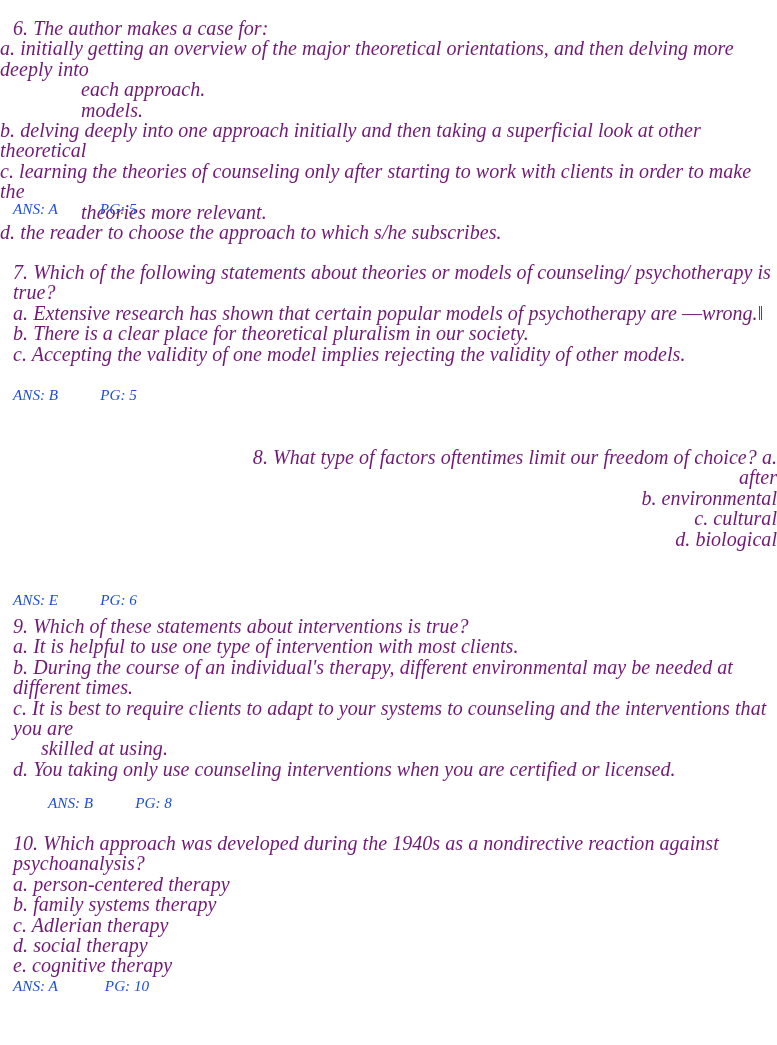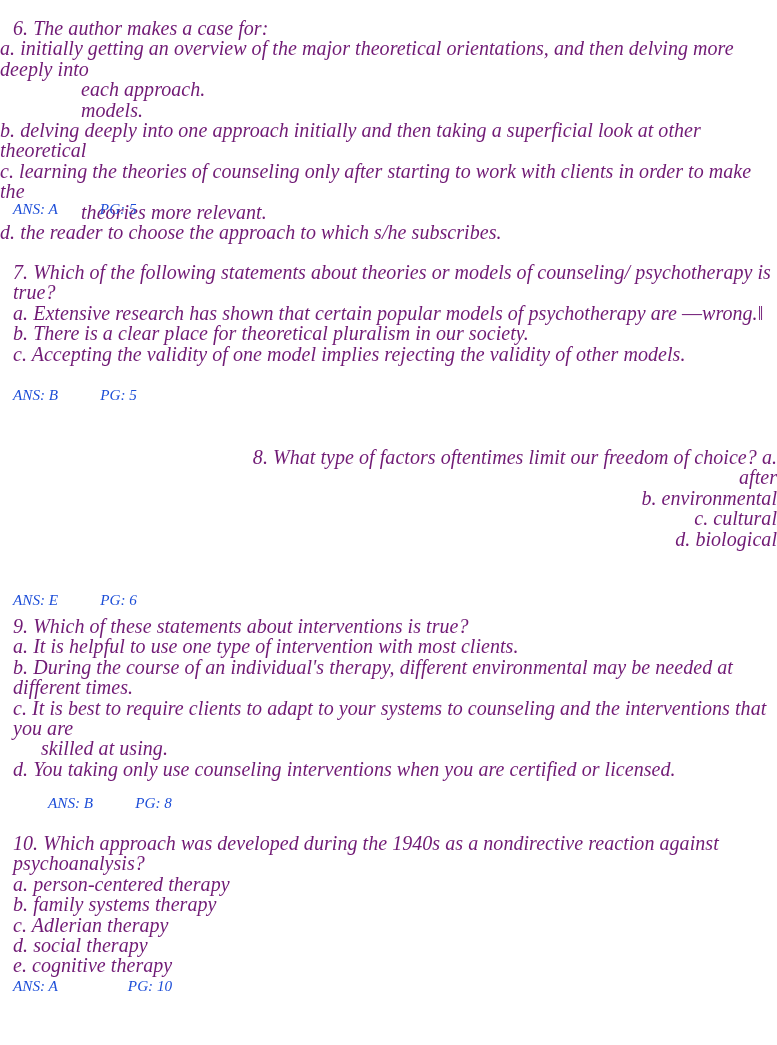--- a/index.html
+++ b/index.html
@@ -58,21 +58,21 @@
     white-space: pre;
   }
   .answer-line .ans-key {
     display: inline-block;
   }
   .answer-line .pg-key {
     display: inline-block;
     margin-left: 42px;
   }
   .answer-line.wide .pg-key {
-    margin-left: 70px;
+    margin-left: 47px;
     font-style: italic;
   }
 </style>
 </head>
 <body>
 
 <div class="page">
 
   <div class="question-block" style="top:18px;">
     <div class="line lvl-stem">6. The author makes a case for:</div>

